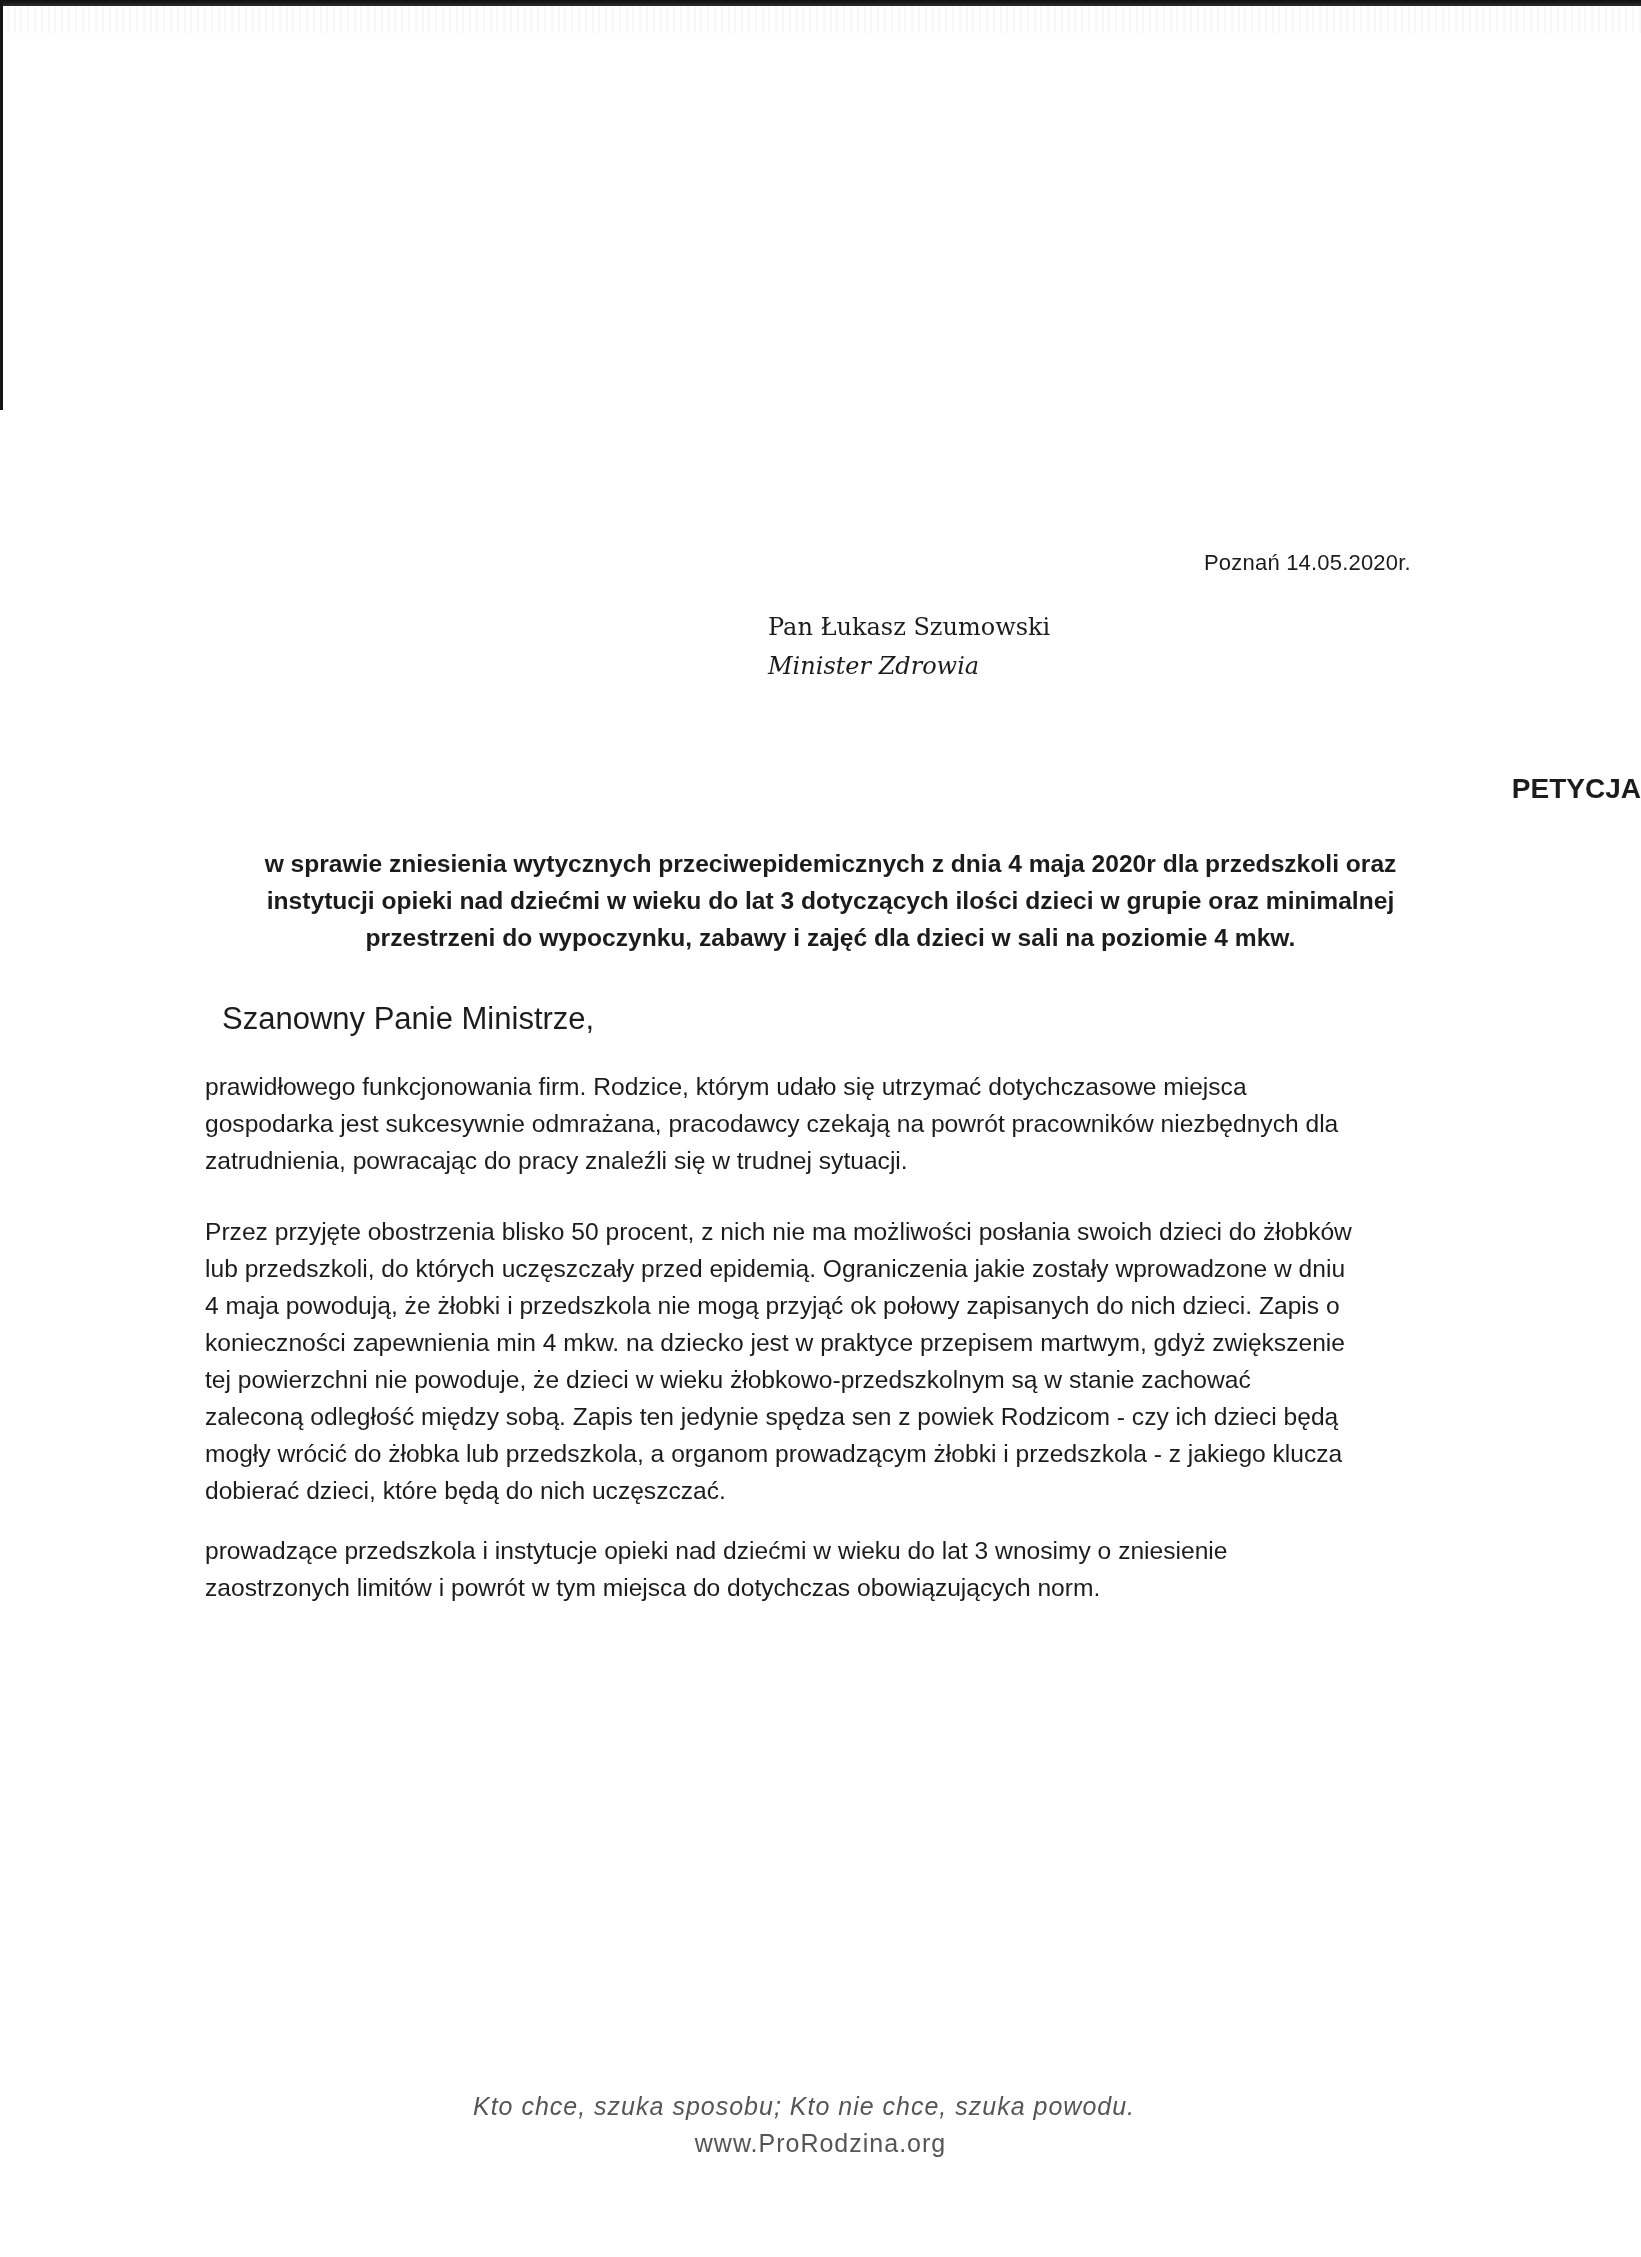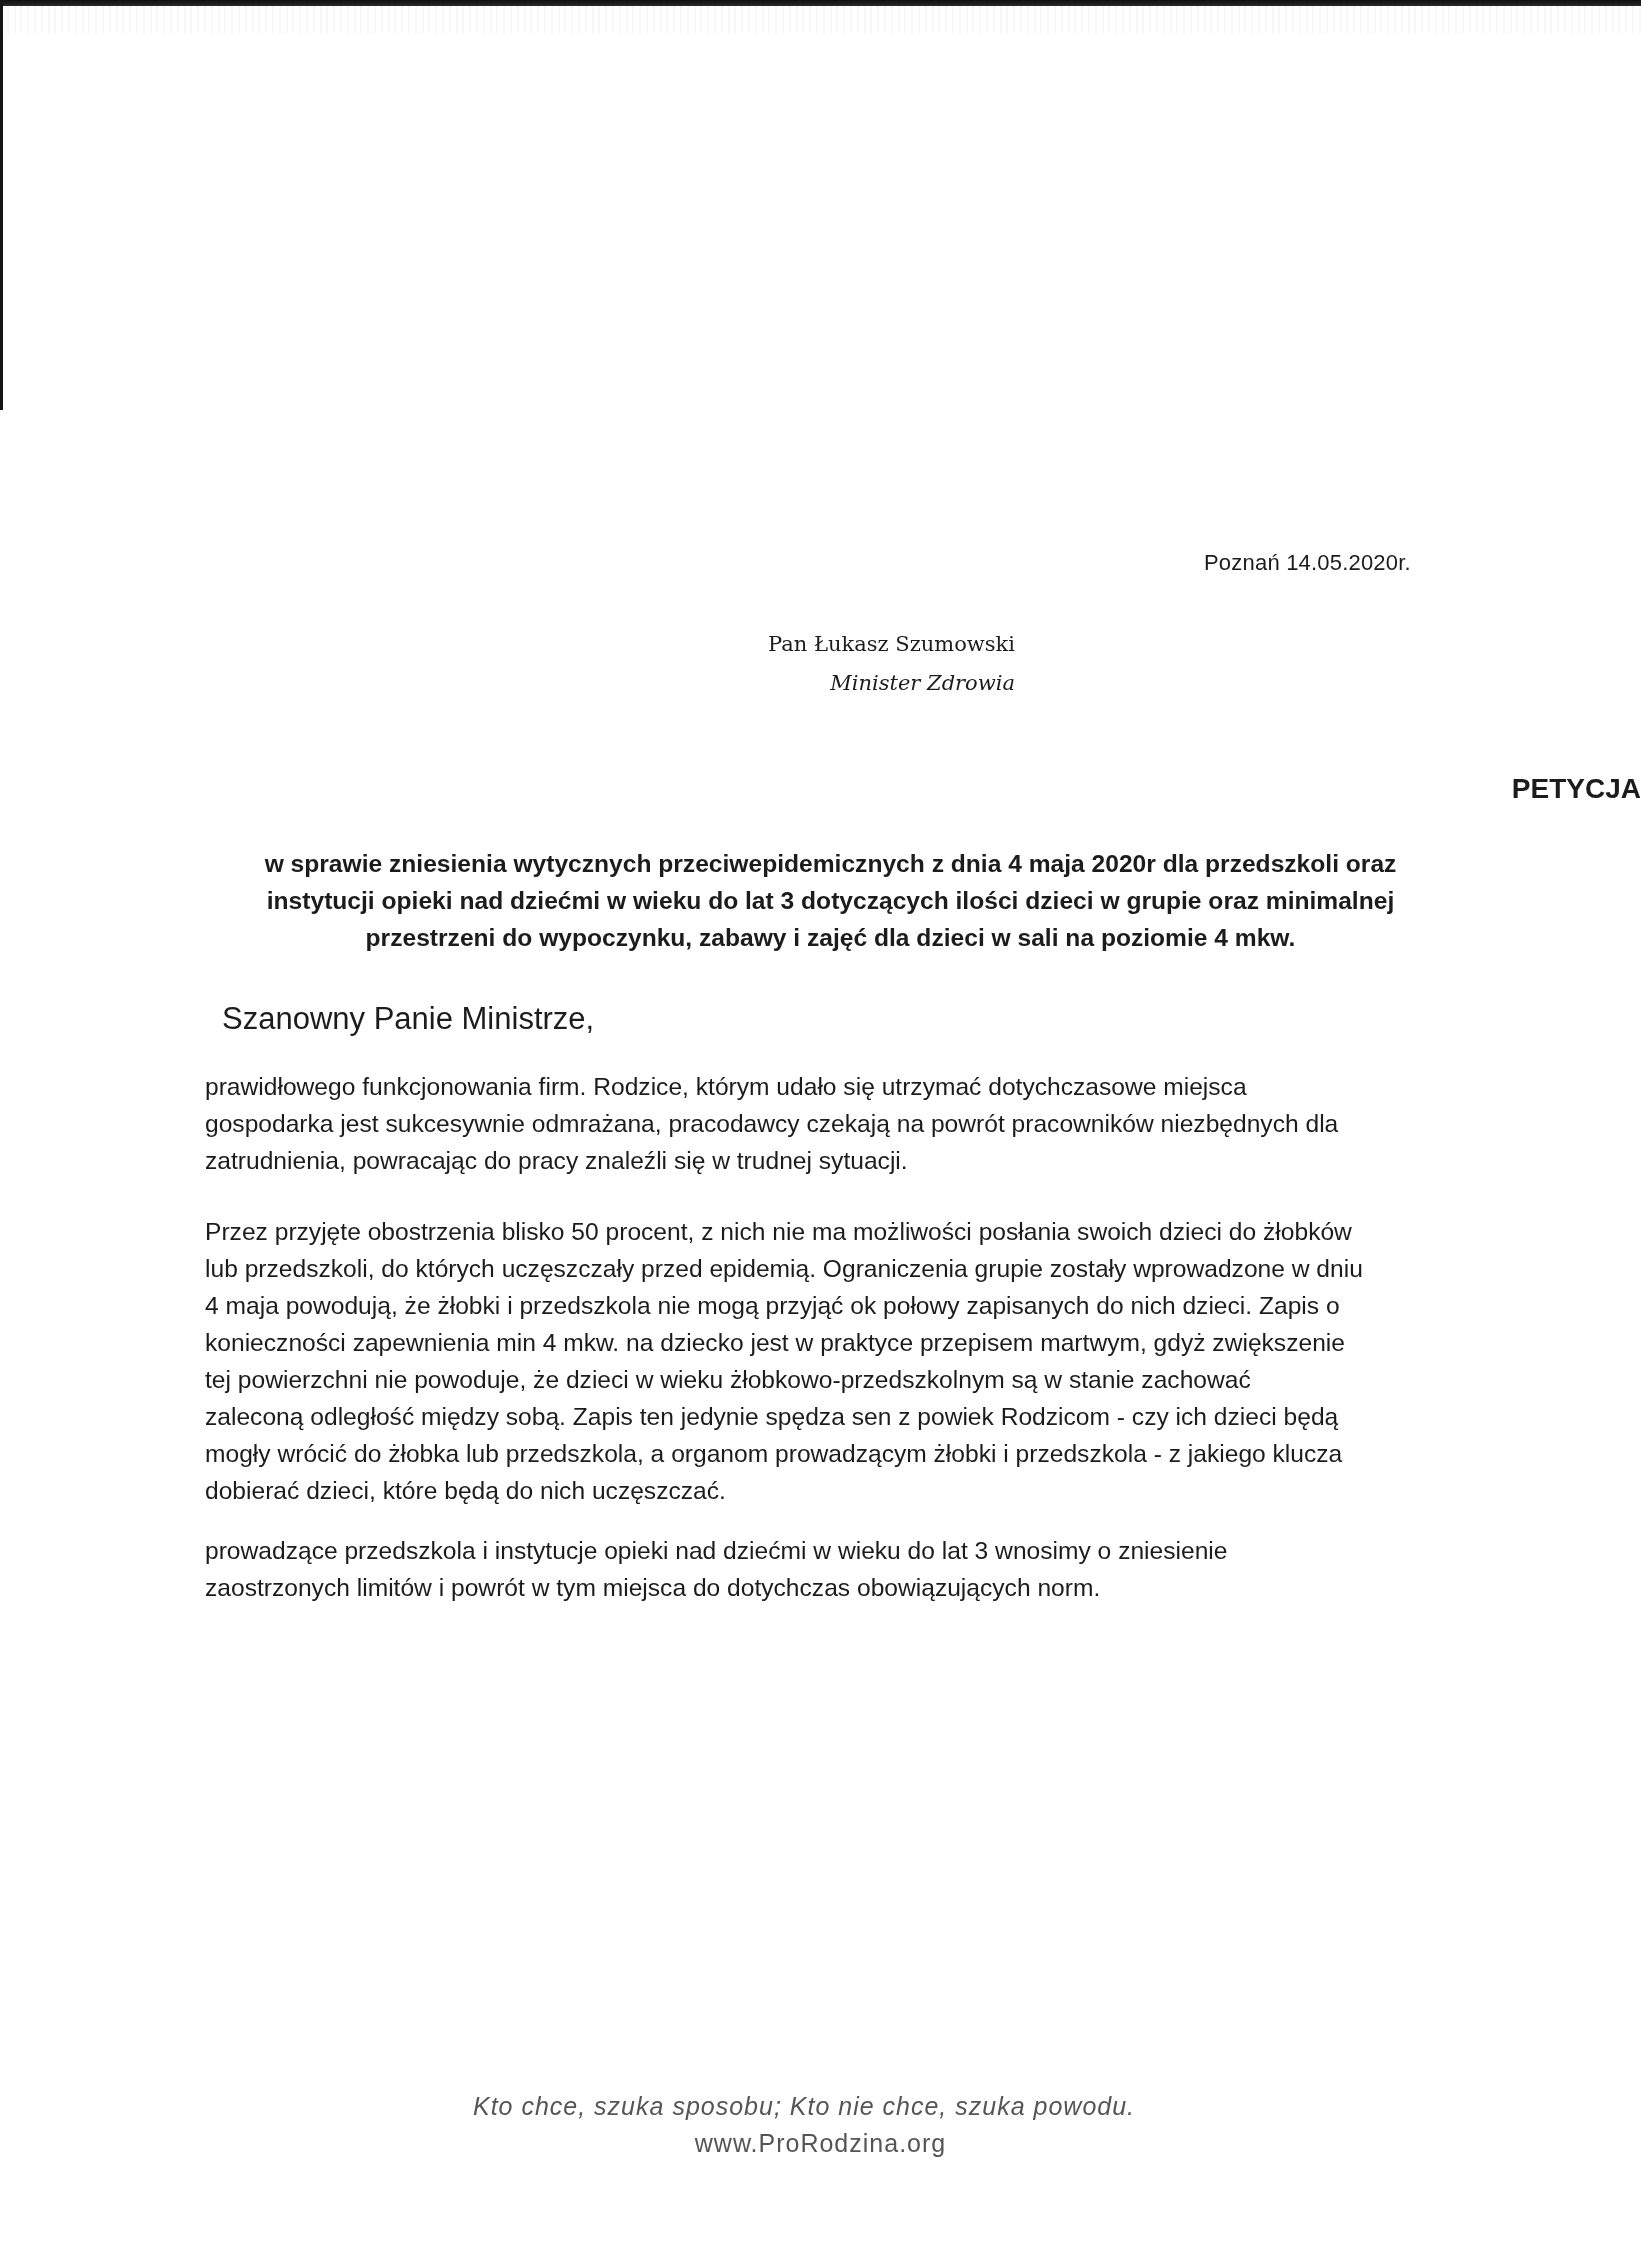--- a/index.html
+++ b/index.html
@@ -23,23 +23,23 @@
     .scan-noise {
       position: absolute; left: 0; top: 5.8px; width: 1641px; height: 27px;
       background: repeating-linear-gradient(90deg, rgba(0,0,0,0.05) 0 1.9px, rgba(255,255,255,0) 1.9px 6.8px);
       opacity: 0.6;
     }
     .date {
       position: absolute; left: 1204px; top: 550px;
       font-size: 22px; letter-spacing: 0.2px;
     }
     .addressee {
-      position: absolute; left: 768px; top: 625px;
+      position: absolute; left: 768px; top: 608px;
       font-family: "DejaVu Serif", "Liberation Serif", serif;
-      font-size: 21px; line-height: 39px; text-align: right;
+      font-size: 24px; line-height: 39px;
     }
     .addressee .role { font-style: italic; }
     .title {
       position: absolute; left: 0; top: 773px; width: 1641px;
       text-align: right; font-weight: bold; font-size: 28px;
     }
     .subject {
       position: absolute; left: 232px; top: 845px; width: 1197px;
       text-align: center; font-weight: bold; font-size: 24.6px; line-height: 37px;
     }
@@ -90,21 +90,21 @@
 <div class="salutation">Szanowny Panie Ministrze,</div>
 
 <div class="para p1">
   <span class="line">prawidłowego funkcjonowania firm. Rodzice, którym udało się utrzymać dotychczasowe miejsca</span>
   <span class="line">gospodarka jest sukcesywnie odmrażana, pracodawcy czekają na powrót pracowników niezbędnych dla</span>
   <span class="line">zatrudnienia, powracając do pracy znaleźli się w trudnej sytuacji.</span>
 </div>
 
 <div class="para p2">
   <span class="line">Przez przyjęte obostrzenia blisko 50 procent, z nich nie ma możliwości posłania swoich dzieci do żłobków</span>
-  <span class="line">lub przedszkoli, do których uczęszczały przed epidemią. Ograniczenia grupie zostały wprowadzone w dniu</span>
+  <span class="line">lub przedszkoli, do których uczęszczały przed epidemią. Ograniczenia jakie zostały wprowadzone w dniu</span>
   <span class="line">4 maja powodują, że żłobki i przedszkola nie mogą przyjąć ok połowy zapisanych do nich dzieci. Zapis o</span>
   <span class="line">konieczności zapewnienia min 4 mkw. na dziecko jest w praktyce przepisem martwym, gdyż zwiększenie</span>
   <span class="line">tej powierzchni nie powoduje, że dzieci w wieku żłobkowo-przedszkolnym są w stanie zachować</span>
   <span class="line">zaleconą odległość między sobą. Zapis ten jedynie spędza sen z powiek Rodzicom - czy ich dzieci będą</span>
   <span class="line">mogły wrócić do żłobka lub przedszkola, a organom prowadzącym żłobki i przedszkola - z jakiego klucza</span>
   <span class="line">dobierać dzieci, które będą do nich uczęszczać.</span>
 </div>
 
 <div class="para p3">
   <span class="line">prowadzące przedszkola i instytucje opieki nad dziećmi w wieku do lat 3 wnosimy o zniesienie</span>

